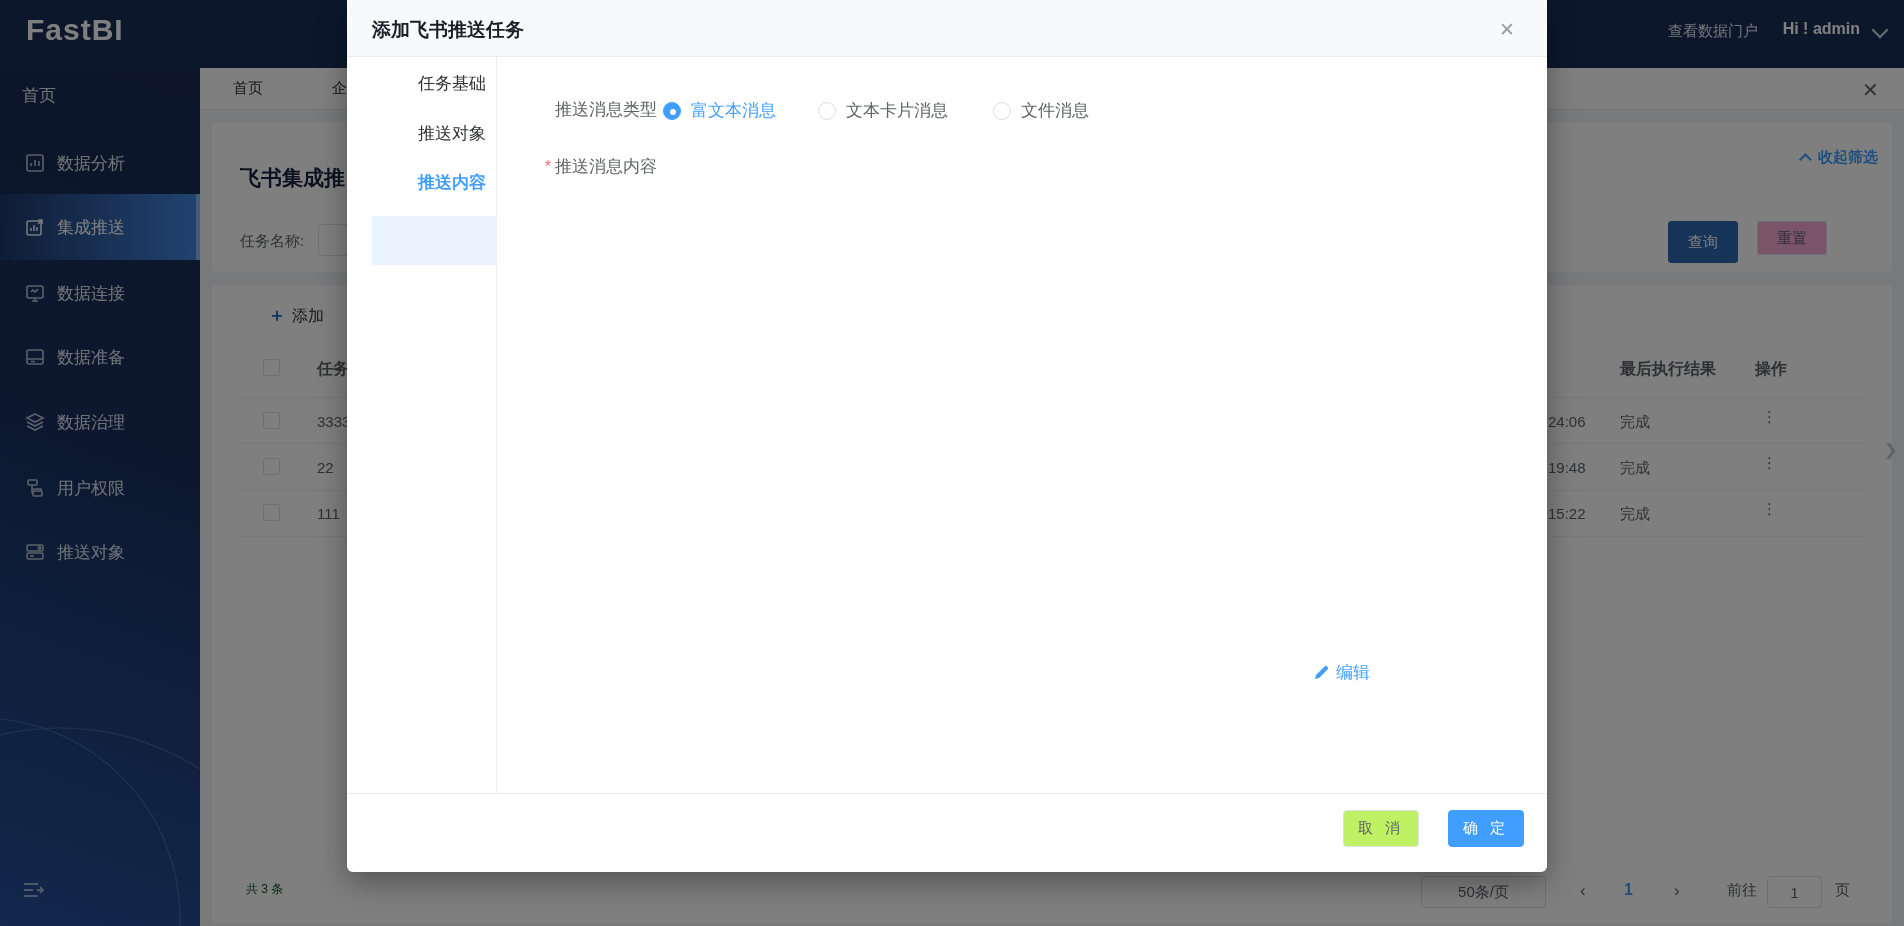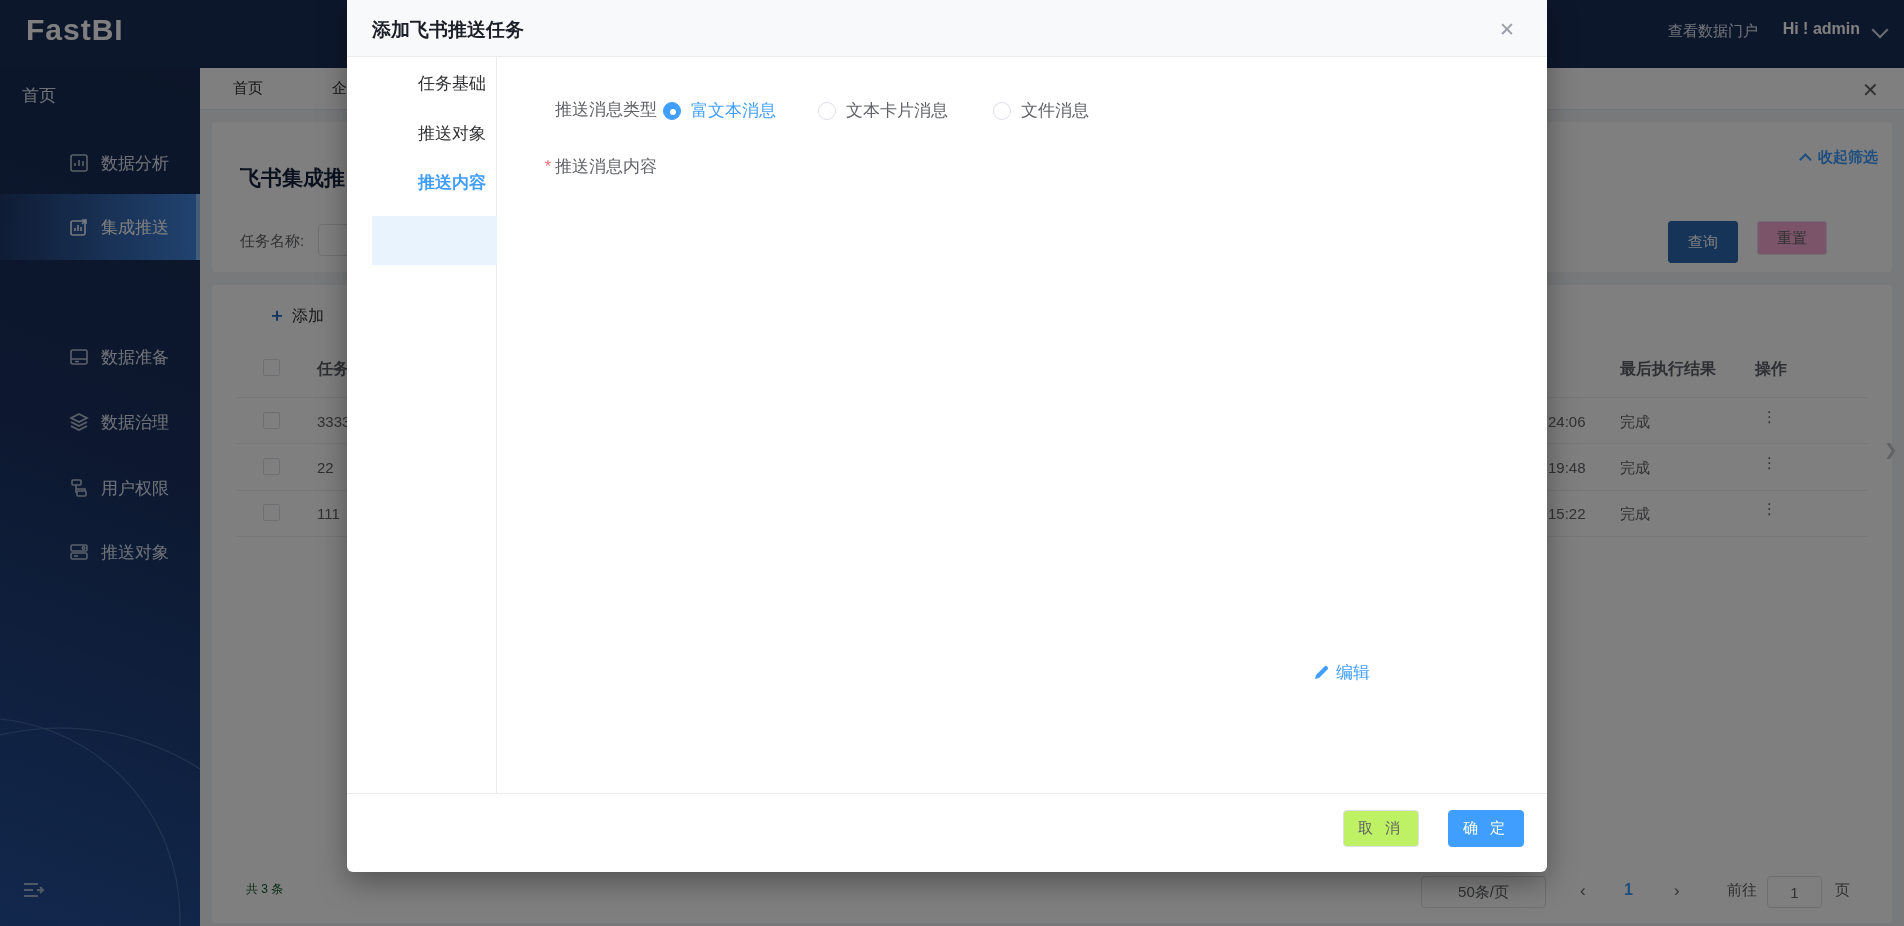--- a/index.html
+++ b/index.html
@@ -12,21 +12,21 @@
   .topbar { left:0; top:0; width:1904px; height:68px; background:#1b2f58; z-index:1; }
   .logo { left:26px; top:13px; font-size:30px; font-weight:800; color:#ffffff; letter-spacing:1px; }
   .portal-link { right:146px; top:22px; font-size:15px; color:#dfe6f2; }
   .user-name { right:44px; top:20px; font-size:16px; font-weight:bold; color:#ffffff; }
   .chevron-down { right:18px; top:24px; width:12px; height:12px; border-right:2px solid #cfd8e6; border-bottom:2px solid #cfd8e6; transform:rotate(45deg); }
 
   
   .sidebar { left:0; top:68px; width:200px; height:858px; z-index:1;
     background:linear-gradient(200deg,#182b52 0%,#1a3160 45%,#24509a 100%); overflow:hidden; }
   .side-curves { left:-60px; top:520px; width:340px; height:340px; opacity:.35; }
-  .side-item { left:0; width:200px; height:40px; display:flex; align-items:center; color:#dfe6f2; font-size:17px; cursor:pointer;padding-left:44px; }
+  .side-item { left:0; width:200px; height:40px; display:flex; align-items:center; color:#dfe6f2; font-size:17px; cursor:pointer; }
   .side-item .s-icon { width:20px; height:20px; margin-left:25px; margin-right:12px; flex:0 0 auto; }
   .side-item.noicon { padding-left:22px; }
   .side-item.active { height:66px; background:linear-gradient(90deg,rgba(64,130,230,0.12) 0%, #4286e0 100%); border-right:4px solid #8fb8ed; color:#ffffff; }
   .collapse-btn { left:22px; top:812px; width:24px; height:20px; color:#9fb0cc; cursor:pointer; }
 
   
   .tabbar { left:200px; top:68px; width:1704px; height:42px; background:#ffffff; border-bottom:1px solid #e4e7ed; z-index:1; }
   .tab-item { top:11px; font-size:15px; color:#303133; }
   .tab-close { left:1862px; top:78px; font-size:20px; color:#606266; z-index:1; }
   .card { background:#ffffff; border-radius:4px; z-index:1; }
@@ -125,20 +125,27 @@
 
     <div class="abs side-item active" style="top:126px;">
       <svg class="s-icon line-ic" style="stroke:#eaf2fc;" viewBox="0 0 20 20">
           <rect x="2" y="4" width="14" height="14" rx="2"></rect>
           <path d="M6 14v-3M9 14V8M12 14v-4"></path>
           <path d="M13 3h4v4M17 3l-4 4"></path>
         </svg>
       <span>集成推送</span>
     </div>
 
+    <div class="abs side-item" style="top:205px;">
+      <svg class="s-icon line-ic" viewBox="0 0 20 20">
+          <rect x="2" y="3" width="16" height="12" rx="2"></rect>
+          <path d="M7 18h6M10 15v3M6 9l2-2 2 2 3-3"></path>
+        </svg>
+      <span>数据连接</span>
+    </div>
 
     <div class="abs side-item" style="top:269px;">
       <svg class="s-icon line-ic" viewBox="0 0 20 20">
           <rect x="2" y="3" width="16" height="14" rx="2"></rect>
           <path d="M2 12h16M6 14.5h4"></path>
         </svg>
       <span>数据准备</span>
     </div>
 
     <div class="abs side-item" style="top:334px;">

